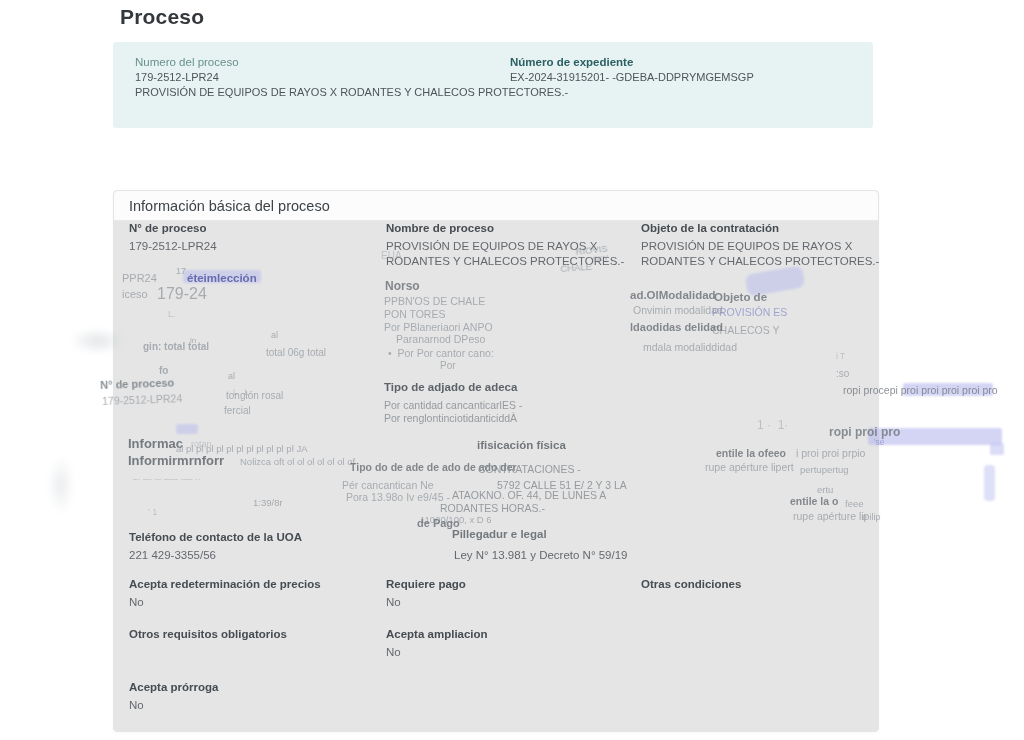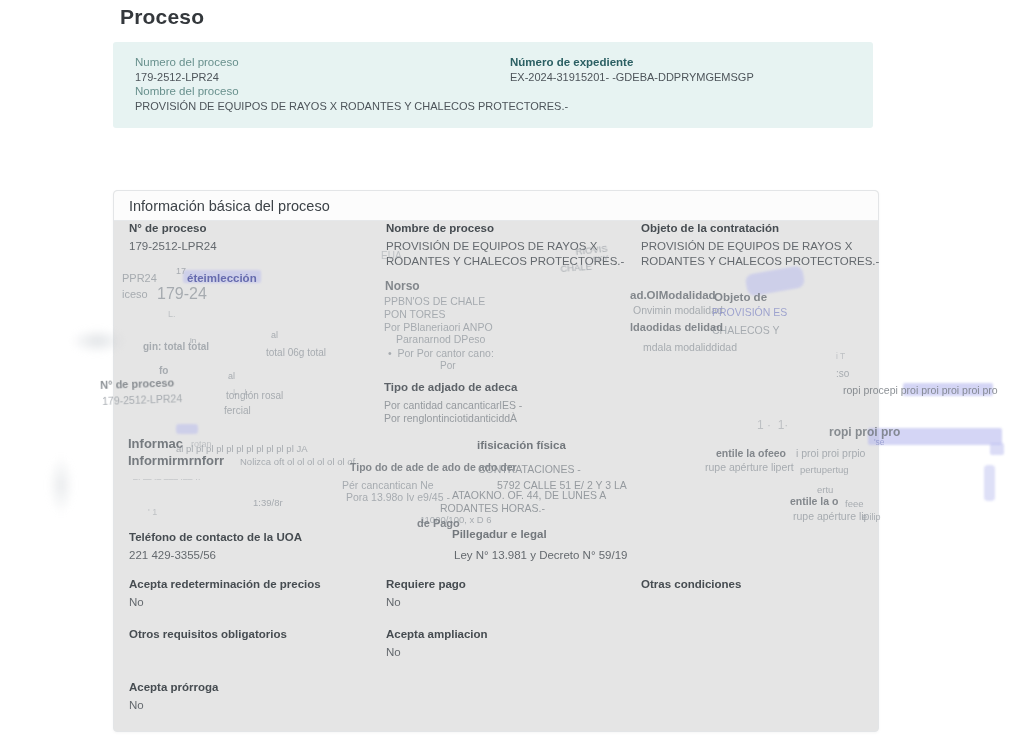--- a/index.html
+++ b/index.html
@@ -32,21 +32,20 @@
 <div class="page">
 
   <h1 class="page-title">Proceso</h1>
 
   <section class="summary">
     <div class="sfield" style="left:22px;top:13px;">
       <div class="slabel">Numero del proceso</div>
       <div class="svalue">179-2512-LPR24</div>
     </div>
     <div class="sfield" style="left:22px;top:42px;">
-      <div class="slabel">Nombre del proceso</div>
       <div class="svalue">PROVISIÓN DE EQUIPOS DE RAYOS X RODANTES Y CHALECOS PROTECTORES.-</div>
     </div>
     <div class="sfield boldlbl" style="left:397px;top:13px;">
       <div class="slabel">Número de expediente</div>
       <div class="svalue">EX-2024-31915201- -GDEBA-DDPRYMGEMSGP</div>
     </div>
   </section>
 
   <section class="card">
     <div class="card-header">Información básica del proceso</div>

